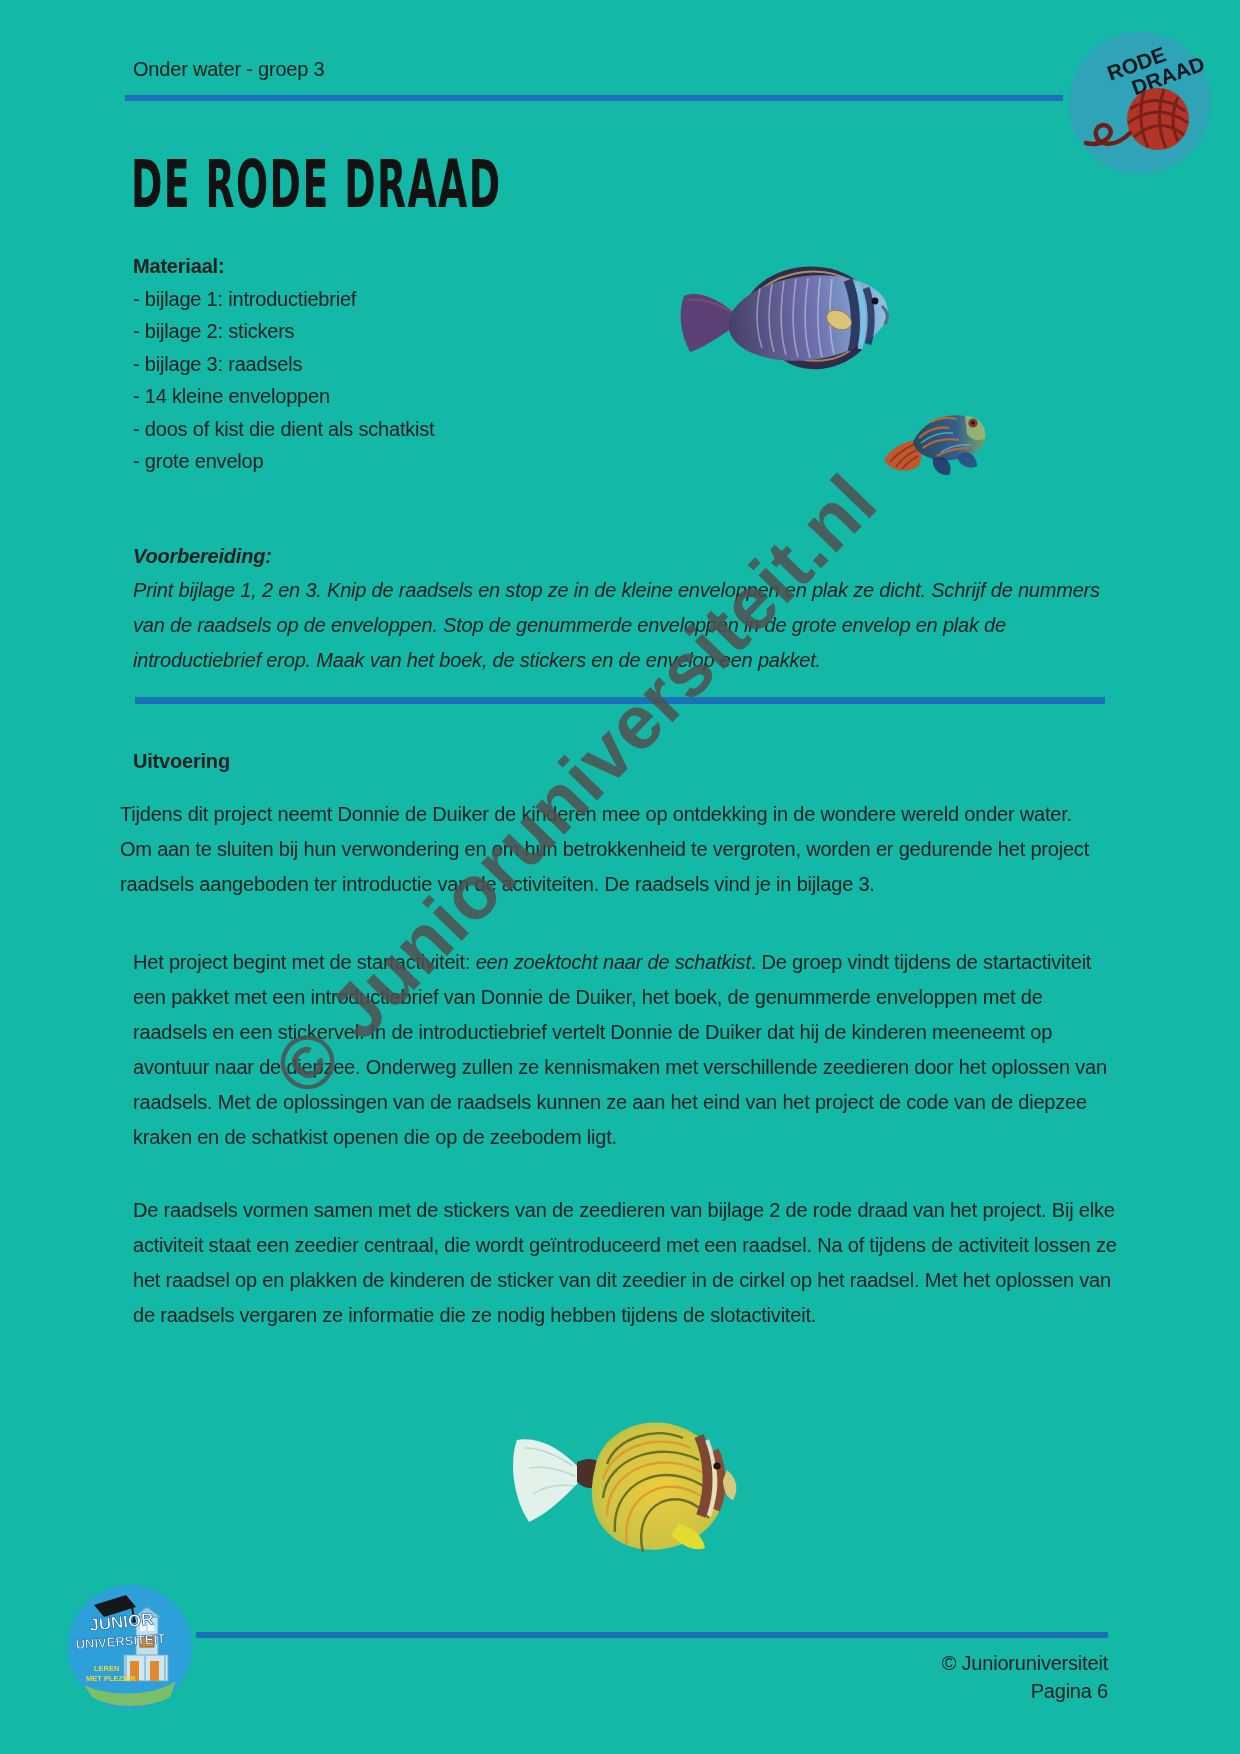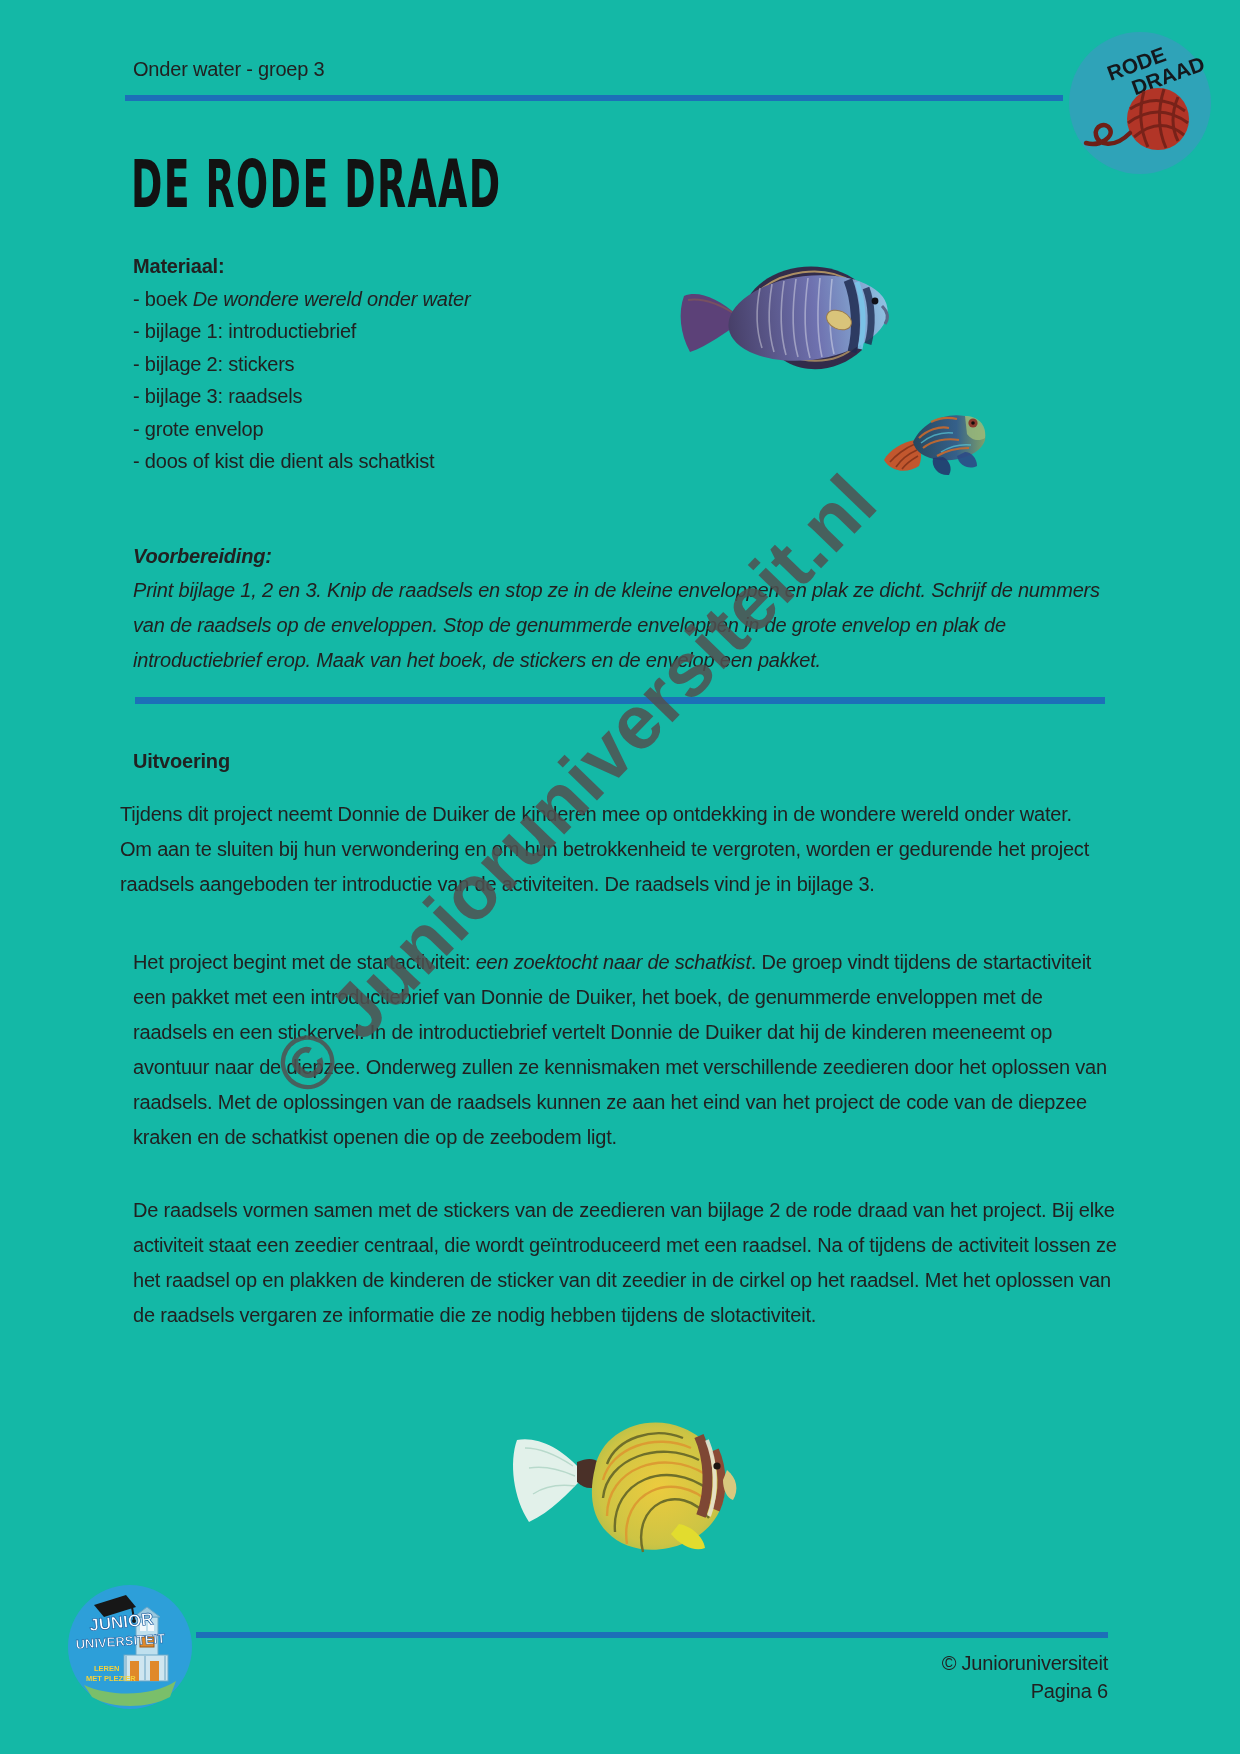--- a/index.html
+++ b/index.html
@@ -52,26 +52,26 @@
         <path d="M112,68 Q102,92 112,112"></path>
       </g>
       <path d="M64,104 C48,120 32,116 30,106 C28,97 40,92 44,100 C48,108 34,118 20,114" stroke="#6e1f17" stroke-width="4.5" fill="none" stroke-linecap="round"></path>
     </g>
   </svg>
 
   <div class="abs page-title" style="left:131px;top:146px;">DE RODE DRAAD</div>
 
   <div class="abs list-text" style="left:133px;top:250px;width:560px;">
     <div class="bold">Materiaal:</div>
-    <div><span>- boek </span><span class="it">De wondere wereld onder water</span></div>
     <div>- bijlage 1: introductiebrief</div>
     <div>- bijlage 2: stickers</div>
     <div>- bijlage 3: raadsels</div>
+    <div>- 14 kleine enveloppen</div>
+    <div>- doos of kist die dient als schatkist</div>
     <div>- grote envelop</div>
-    <div>- doos of kist die dient als schatkist</div>
   </div>
 
   <svg class="abs" style="left:676px;top:254px;" width="218" height="130" viewBox="0 0 218 130">
     <defs>
       <linearGradient id="f1body" x1="0" y1="0" x2="1" y2="0">
         <stop offset="0" stop-color="#473f68"></stop>
         <stop offset="0.55" stop-color="#6f72b0"></stop>
         <stop offset="1" stop-color="#8fc2e2"></stop>
       </linearGradient>
     </defs>

